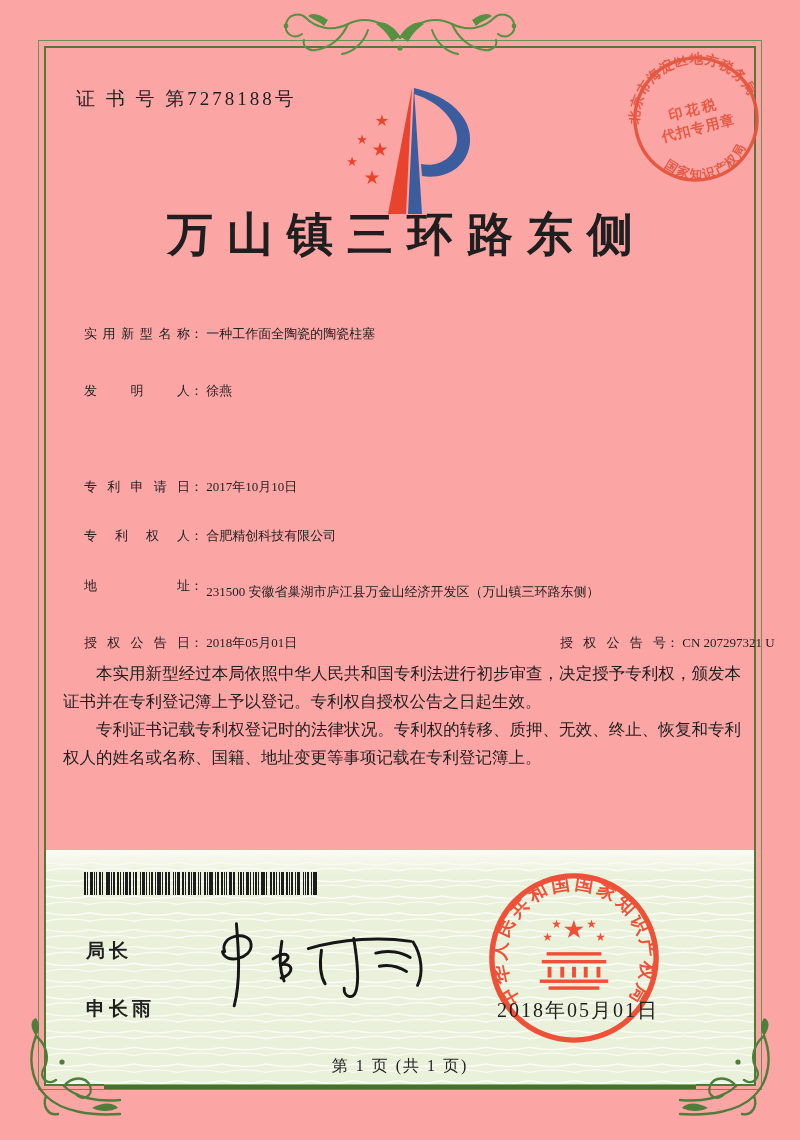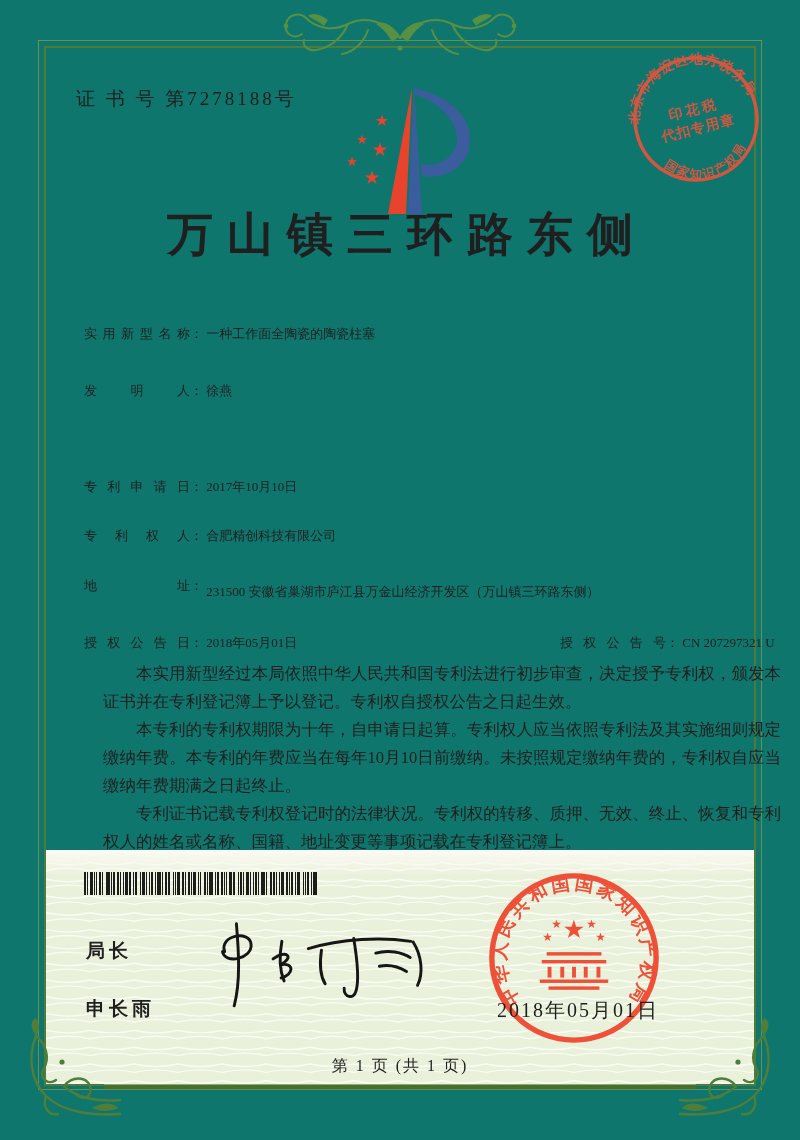--- a/index.html
+++ b/index.html
@@ -1,18 +1,18 @@
 <!DOCTYPE html>
 <html><head>
 <meta charset="utf-8">
 <style>
   html,body{margin:0;padding:0;background:#e9e7e0;}
   #page{
     position:relative;width:800px;height:1140px;margin:0 auto;
-    background:#0f766e;overflow:hidden;
+    background:#fca5a5;overflow:hidden;
     font-family:"Liberation Serif","DejaVu Serif",serif;color:#1f1f1f;
   }
   
   .frame-outer{position:absolute;left:38px;top:40px;right:38px;bottom:50px;border:1px solid #679150;z-index:2;}
   .frame-inner{position:absolute;left:44px;top:46px;right:44px;bottom:54px;border:2px solid #50793a;z-index:2;}
   
   #band{position:absolute;left:46px;right:46px;top:850px;bottom:56px;background:#e9f1da;z-index:1;}
   #band .fade{position:absolute;left:0;right:0;top:0;height:26px;background:linear-gradient(#fbfaf4,rgba(251,250,244,0));}
   #band svg{position:absolute;left:0;top:0;width:100%;height:100%;}
   .bottom-rule{position:absolute;left:104px;right:104px;top:1084px;height:4px;background:#47702f;border-top:1px solid #8ab06e;z-index:3;}
@@ -25,21 +25,21 @@
   .title{position:absolute;left:0;top:204px;width:100%;text-align:center;font-size:46px;font-weight:700;letter-spacing:14px;text-indent:14px;z-index:4;}
   
   .tax-stamp{position:absolute;left:631px;top:54px;width:130px;height:130px;transform:rotate(-14deg);opacity:.93;z-index:5;}
   
   .row{position:absolute;left:84px;font-size:13px;line-height:24px;z-index:4;white-space:nowrap;}
   .row .lab{display:inline-block;width:106px;text-align:justify;text-align-last:justify;vertical-align:top;}
   .row .val{vertical-align:top;}
   .row .val.wrap{display:inline-block;width:452px;white-space:normal;line-height:35px;}
   .grant-no{position:absolute;left:452px;top:0;margin-left:24px;}
   
-  .body-text{position:absolute;left:63px;width:678px;top:660px;z-index:4;font-size:16.5px;line-height:28px;text-align:justify;margin-left:40px;}
+  .body-text{position:absolute;left:63px;width:678px;top:660px;z-index:4;font-size:16.5px;line-height:28px;text-align:justify;}
   .body-text p{margin:0;text-indent:2em;}
   
   #barcode{position:absolute;left:84px;top:872px;z-index:4;}
   .signer{position:absolute;left:86px;top:938px;z-index:4;font-size:19px;letter-spacing:4px;}
   .signer div{margin-bottom:32px;font-weight:bold;}
   .signature{position:absolute;left:210px;top:918px;z-index:6;}
   .seal{position:absolute;left:486px;top:870px;width:176px;height:176px;opacity:.95;z-index:5;}
   .seal-date{position:absolute;left:497px;top:997px;z-index:6;font-size:20px;letter-spacing:2px;}
   .footer{position:absolute;left:0;top:1056px;width:100%;text-align:center;font-size:16px;letter-spacing:2px;z-index:4;}
 </style>
@@ -203,21 +203,20 @@
     <span class="lab">授权公告日</span><span>：</span>
     <span class="val">2018年05月01日</span>
     <span class="grant-no">
       <span class="lab">授权公告号</span><span>：</span>
       <span class="val">CN 207297321 U</span>
     </span>
   </div>
 
   <div class="body-text">
     <p>本实用新型经过本局依照中华人民共和国专利法进行初步审查，决定授予专利权，颁发本证书并在专利登记簿上予以登记。专利权自授权公告之日起生效。</p>
-    <p>本专利的专利权期限为十年，自申请日起算。专利权人应当依照专利法及其实施细则规定缴纳年费。本专利的年费应当在每年10月10日前缴纳。未按照规定缴纳年费的，专利权自应当缴纳年费期满之日起终止。</p>
     <p>专利证书记载专利权登记时的法律状况。专利权的转移、质押、无效、终止、恢复和专利权人的姓名或名称、国籍、地址变更等事项记载在专利登记簿上。</p>
   </div>
 
   <svg id="barcode" width="234" height="23" viewBox="0 0 234 23">
       <rect x="0" y="0" width="2" height="23" fill="#1c1c1c"></rect>
       <rect x="3" y="0" width="1" height="23" fill="#1c1c1c"></rect>
       <rect x="6" y="0" width="3" height="23" fill="#1c1c1c"></rect>
       <rect x="10" y="0" width="1" height="23" fill="#1c1c1c"></rect>
       <rect x="12" y="0" width="1" height="23" fill="#1c1c1c"></rect>
       <rect x="15" y="0" width="2" height="23" fill="#1c1c1c"></rect>

